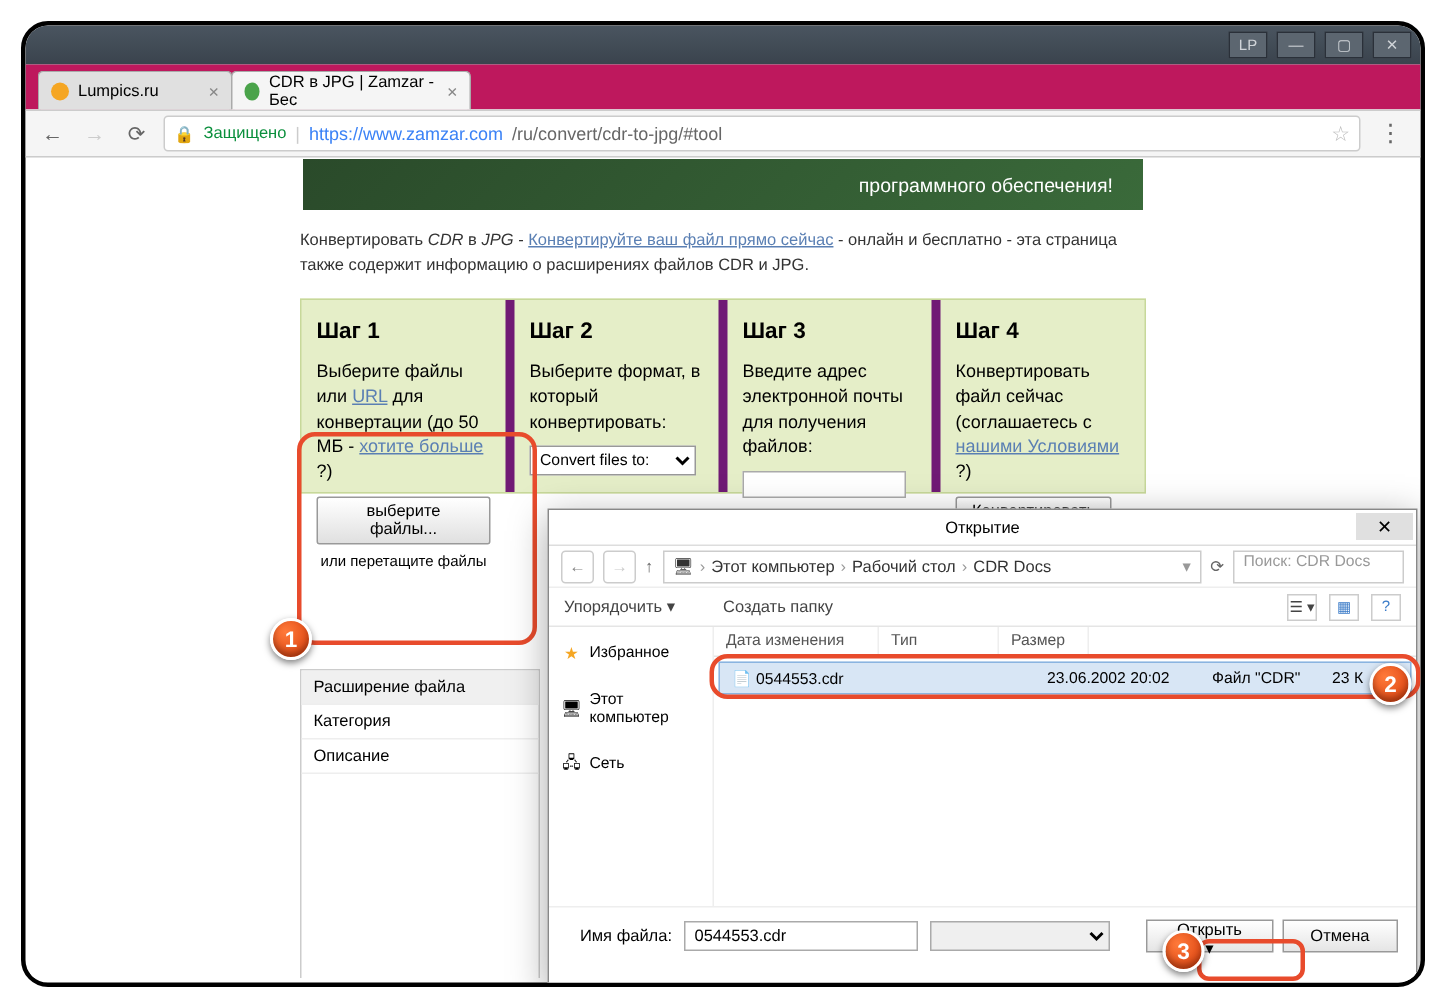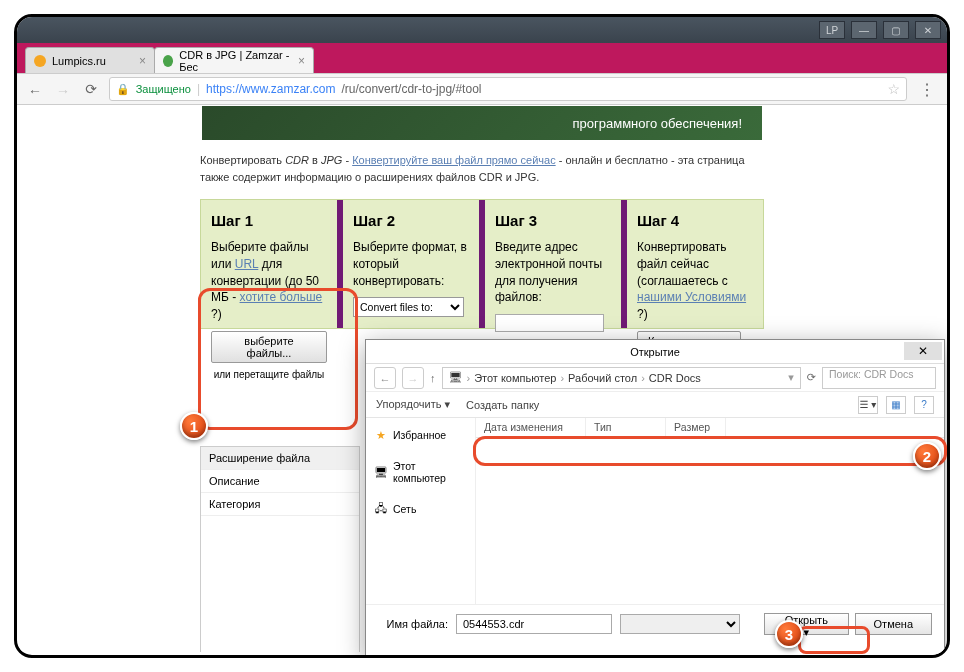--- a/index.html
+++ b/index.html
@@ -45,21 +45,21 @@
 .sidebar .hdr{background:#f0f0f0;font-weight:normal}
 .dialog{position:absolute;left:348px;top:322px;width:580px;height:320px;background:#fff;border:1px solid #888;box-shadow:0 6px 24px rgba(0,0,0,0.35)}
 .dlg-title{height:24px;background:#fff;border-bottom:1px solid #ddd;display:flex;align-items:center;justify-content:center;font-size:11px;position:relative}
 .dlg-x{position:absolute;right:2px;top:2px;width:38px;height:18px;background:#e0e0e0;display:flex;align-items:center;justify-content:center;font-size:12px;cursor:pointer}
 .dlg-nav{height:28px;display:flex;align-items:center;padding:0 8px;gap:6px;font-size:11px;border-bottom:1px solid #eee}
 .navarr{width:22px;height:22px;border:1px solid #ccc;border-radius:3px;display:flex;align-items:center;justify-content:center;color:#888;cursor:pointer}
 .crumb{flex:1;height:22px;border:1px solid #ccc;display:flex;align-items:center;padding:0 6px;gap:4px}
 .crumb span{color:#333}
 .crumb .sep{color:#999}
 .search-d{width:114px;height:22px;border:1px solid #ccc;padding:0 6px;color:#999;display:flex;font-size:10.5px}
-.dlg-tool{height:26px;border-bottom:1px solid #e5e5e5;display:flex;align-items:center;padding:0 10px;gap:16px;font-size:11px;color:#444}
+.dlg-tool{height:26px;border-bottom:1px solid #e5e5e5;display:flex;align-items:center;padding:0 10px;gap:32px;font-size:11px;color:#444}
 .dlg-tool .r{margin-left:auto;display:flex;gap:8px;align-items:center}
 .iconbtn{width:20px;height:18px;border:1px solid #ccc;display:flex;align-items:center;justify-content:center;font-size:10px;cursor:pointer}
 .dlg-body{display:flex;height:186px}
 .tree{width:110px;border-right:1px solid #eee;padding:6px;font-size:10.5px}
 .tree-item{display:flex;align-items:center;gap:5px;padding:4px 2px;cursor:pointer}
 .tree-item .ic{width:14px;height:14px;display:inline-flex;align-items:center;justify-content:center;font-size:11px}
 .filelist{flex:1;position:relative}
 .fl-hdr{height:20px;border-bottom:1px solid #e5e5e5;display:flex;font-size:10.5px;color:#555}
 .fl-hdr div{padding:3px 8px;border-right:1px solid #eee}
 .col-name{flex:1.3}
@@ -151,22 +151,22 @@
           </p>
           <button class="btn" style="margin-top:8px">Конвертировать</button>
         </div>
       </div>
     </div>
 
     <div class="hl1" style="left:178px;top:182px;width:160px;height:142px"></div>
 
     <div class="sidebar">
       <div class="hdr">Расширение файла</div>
+      <div>Категория</div>
       <div>Описание</div>
-      <div>Категория</div>
       <div style="height:160px;border-bottom:none"></div>
 
     </div>
   </div>
 
   <div class="dialog">
     <div class="dlg-title">
       <span>Открытие</span>
       <div class="dlg-x">✕</div>
     </div>
@@ -214,20 +214,26 @@
             <span class="ic">🖧</span>
             <span>Сеть</span>
           </div>
       </div>
       <div class="filelist">
         <div class="fl-hdr">
           <div class="col-date">Дата изменения</div>
           <div class="col-type">Тип</div>
           <div class="col-size">Размер</div>
         </div>
+        <div class="fl-row">
+          <div class="col-name"><span>📄</span> <span>0544553.cdr</span></div>
+          <div class="col-date">23.06.2002 20:02</div>
+          <div class="col-type">Файл "CDR"</div>
+          <div class="col-size">23 К</div>
+        </div>
         <div class="hl1" style="left:-3px;top:18px;right:-3px;height:30px"></div>
       </div>
     </div>
     <div class="dlg-bottom">
       <div class="fn-row">
         <label>Имя файла:</label>
         <input class="fn-inp" value="0544553.cdr" style="">
         <select class="type-sel"><option></option></select>
       </div>
       <div class="btn-row">

